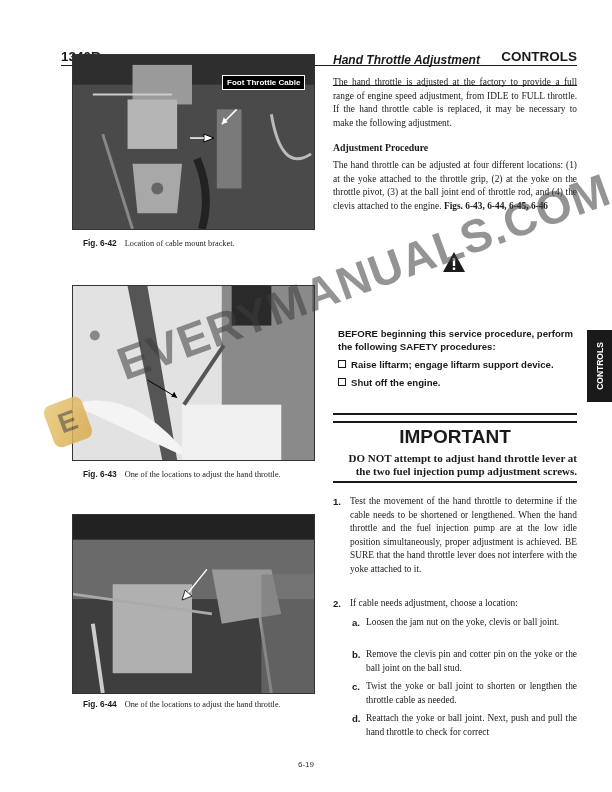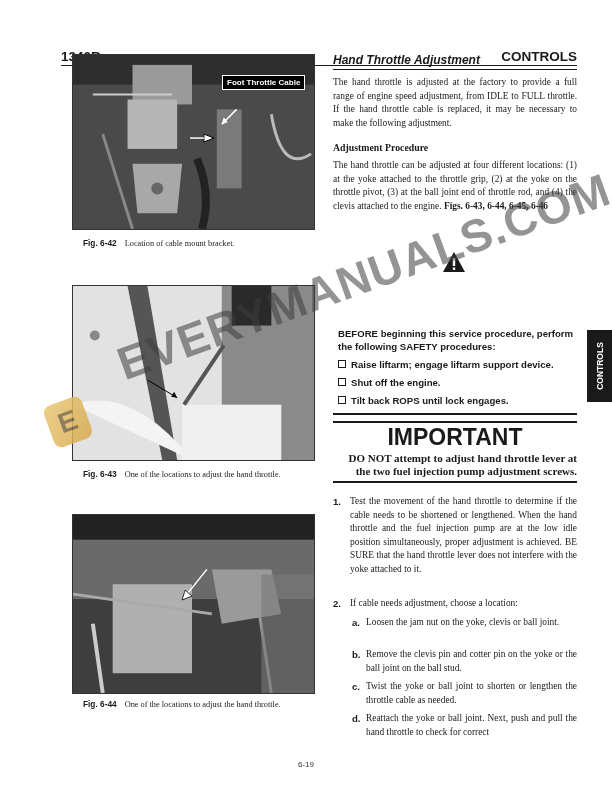--- a/index.html
+++ b/index.html
@@ -18,37 +18,37 @@
 
   .callout { position: absolute; left: 222px; top: 75px; background: #000000; color: #fff; border: 1px solid #fff; font-family: "Liberation Sans", sans-serif; font-weight: bold; font-size: 8px; padding: 2px 4px; white-space: nowrap; }
 
   .caption { position: absolute; left: 72px; font-size: 8.3px; white-space: nowrap; margin-left: 11px; }
   .caption .fig { font-family: "Liberation Sans", sans-serif; font-weight: bold; margin-right: 8px; }
   #cap42 { top: 238px; }
   #cap43 { top: 469px; }
   #cap44 { top: 699px; }
 
   .col { position: absolute; left: 333px; width: 244px; }
-  .sec-title { position: absolute; left: 333px; top: 53px; width: 244px; border-bottom: 1.5px solid #1a1a1a; font-family: "Liberation Sans", sans-serif; font-style: italic; font-weight: bold; font-size: 12px; padding-bottom: 2px; }
+  .sec-title { position: absolute; left: 333px; top: 53px; width: 244px; border-bottom: 1.5px solid #1a1a1a; font-family: "Liberation Sans", sans-serif; font-style: italic; font-weight: bold; font-size: 12px; padding-bottom: 18px; }
   .para { font-size: 9.4px; line-height: 13.5px; text-align: justify; }
   #intro { top: 76px; }
   .subhead { position: absolute; left: 333px; top: 142px; font-weight: bold; font-size: 9.8px; }
   #proc { top: 159px; }
   .figref { font-weight: bold; }
 
   .warn-title { position: absolute; left: 333px; top: 247px; width: 244px; text-align: center; font-family: "Liberation Sans", sans-serif; font-weight: bold; font-size: 24px; line-height: 30px; }
   .warn-title .tri { display: inline-block; vertical-align: -2px; margin-right: 3px; }
   .warn-body { position: absolute; left: 338px; top: 279px; width: 236px; font-family: "Liberation Sans", sans-serif; font-weight: bold; font-size: 9.6px; line-height: 13px; margin-top: 48px; }
   .warn-body p { margin-bottom: 5px; }
   .warn-body .chk { display: flex; margin-bottom: 5px; text-align: center; }
   .warn-body .box { width: 8px; height: 8px; border: 1.2px solid #1a1a1a; margin-right: 5px; margin-top: 2px; flex-shrink: 0; }
   .warn-body em { font-style: italic; }
   .rule { position: absolute; left: 333px; width: 244px; height: 2px; background: #1a1a1a; }
   #r1 { top: 413px; } #r2 { top: 421px; } #r3 { top: 481px; }
-  .imp-title { position: absolute; left: 333px; top: 423px; width: 244px; text-align: center; font-family: "Liberation Sans", sans-serif; font-weight: bold; font-size: 23px; line-height: 28px; }
+  .imp-title { position: absolute; left: 333px; top: 423px; width: 244px; text-align: center; font-family: "Liberation Sans", sans-serif; font-weight: bold; font-size: 19px; line-height: 28px; }
   .imp-body { position: absolute; left: 333px; top: 452px; width: 244px; text-align: right; font-family: Liberation Serif, serif; font-weight: bold; font-size: 11px; line-height: 13px; }
 
   .step { position: absolute; left: 333px; width: 244px; display: flex; }
   .step .num { font-family: "Liberation Sans", sans-serif; font-weight: bold; font-size: 9.6px; width: 17px; flex-shrink: 0; line-height: 13.5px; }
   .step .txt { font-size: 9.4px; line-height: 13.5px; text-align: justify; flex: 1; }
   #s1 { top: 495px; } #s2 { top: 597px; }
   .sub { position: absolute; left: 352px; width: 225px; display: flex; }
   .sub .num { font-family: "Liberation Sans", sans-serif; font-weight: bold; font-size: 9.6px; width: 14px; flex-shrink: 0; line-height: 13.5px; }
   .sub .txt { font-size: 9.4px; line-height: 13.5px; text-align: justify; flex: 1; }
   #sa { top: 616px; } #sb { top: 648px; } #sc { top: 680px; } #sd { top: 712px; }
@@ -151,24 +151,20 @@
 <div class="warn-body">
   <p>BEFORE beginning this service procedure, perform the following SAFETY procedures:</p>
   <div class="chk">
       <span class="box"></span>
       <span>Raise liftarm; engage liftarm support device.</span>
     </div>
   <div class="chk">
       <span class="box"></span>
       <span>Shut off the engine.</span>
     </div>
-  <div class="chk">
-      <span class="box"></span>
-      <span>Tilt back ROPS until lock engages.</span>
-    </div>
 </div>
 
 <div class="rule" id="r1"></div>
 <div class="rule" id="r2"></div>
 <div class="imp-title">IMPORTANT</div>
 <div class="imp-body">DO NOT attempt to adjust hand throttle lever at the two fuel injection pump adjustment screws.</div>
 <div class="rule" id="r3"></div>
 
 <div class="step" id="s1">
   <span class="num">1.</span>

